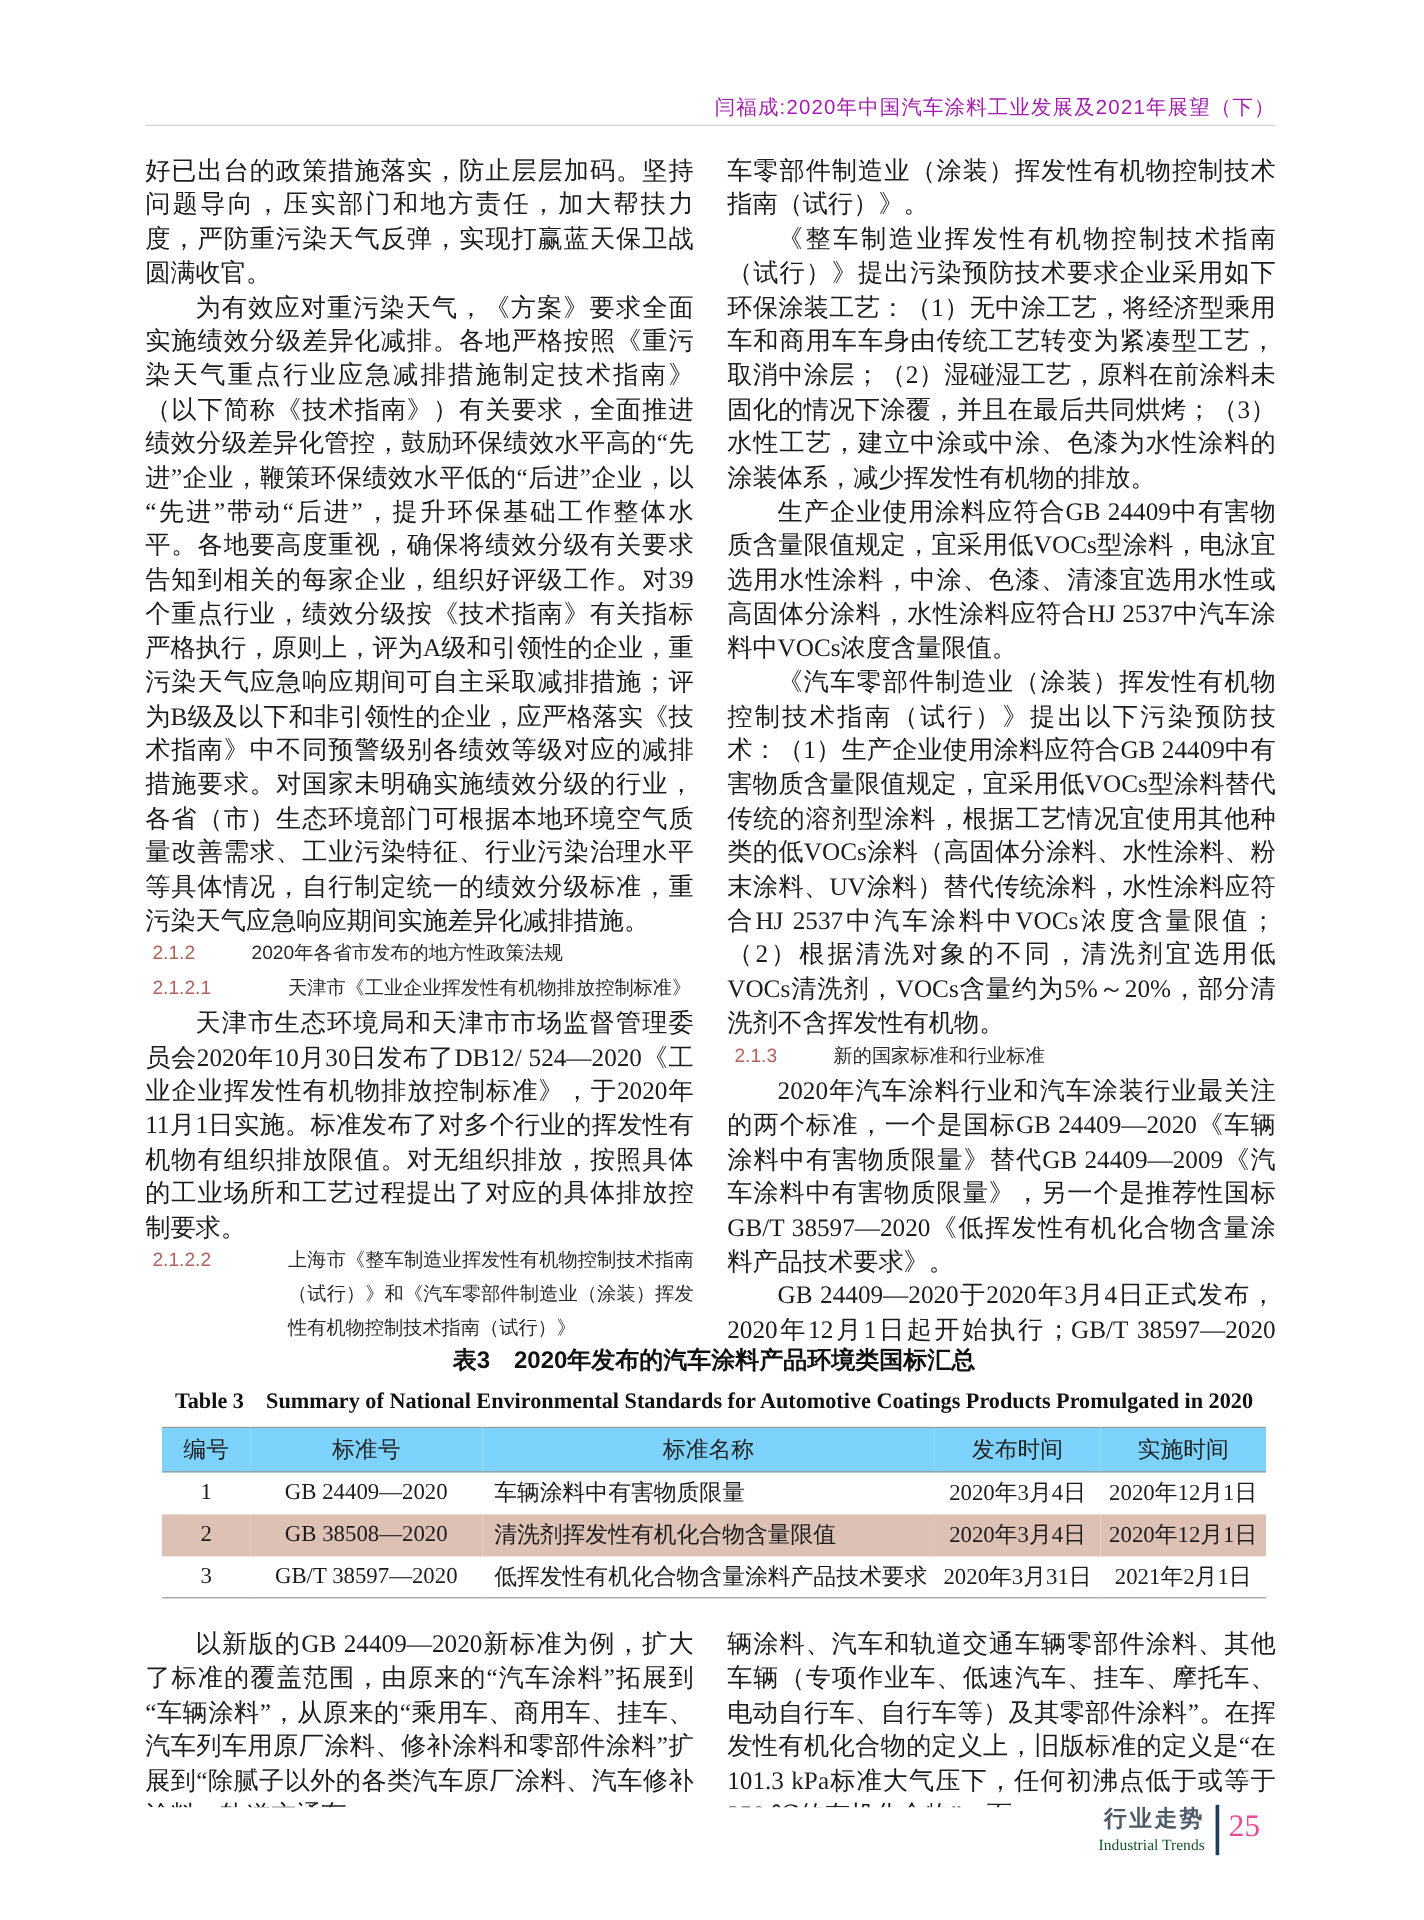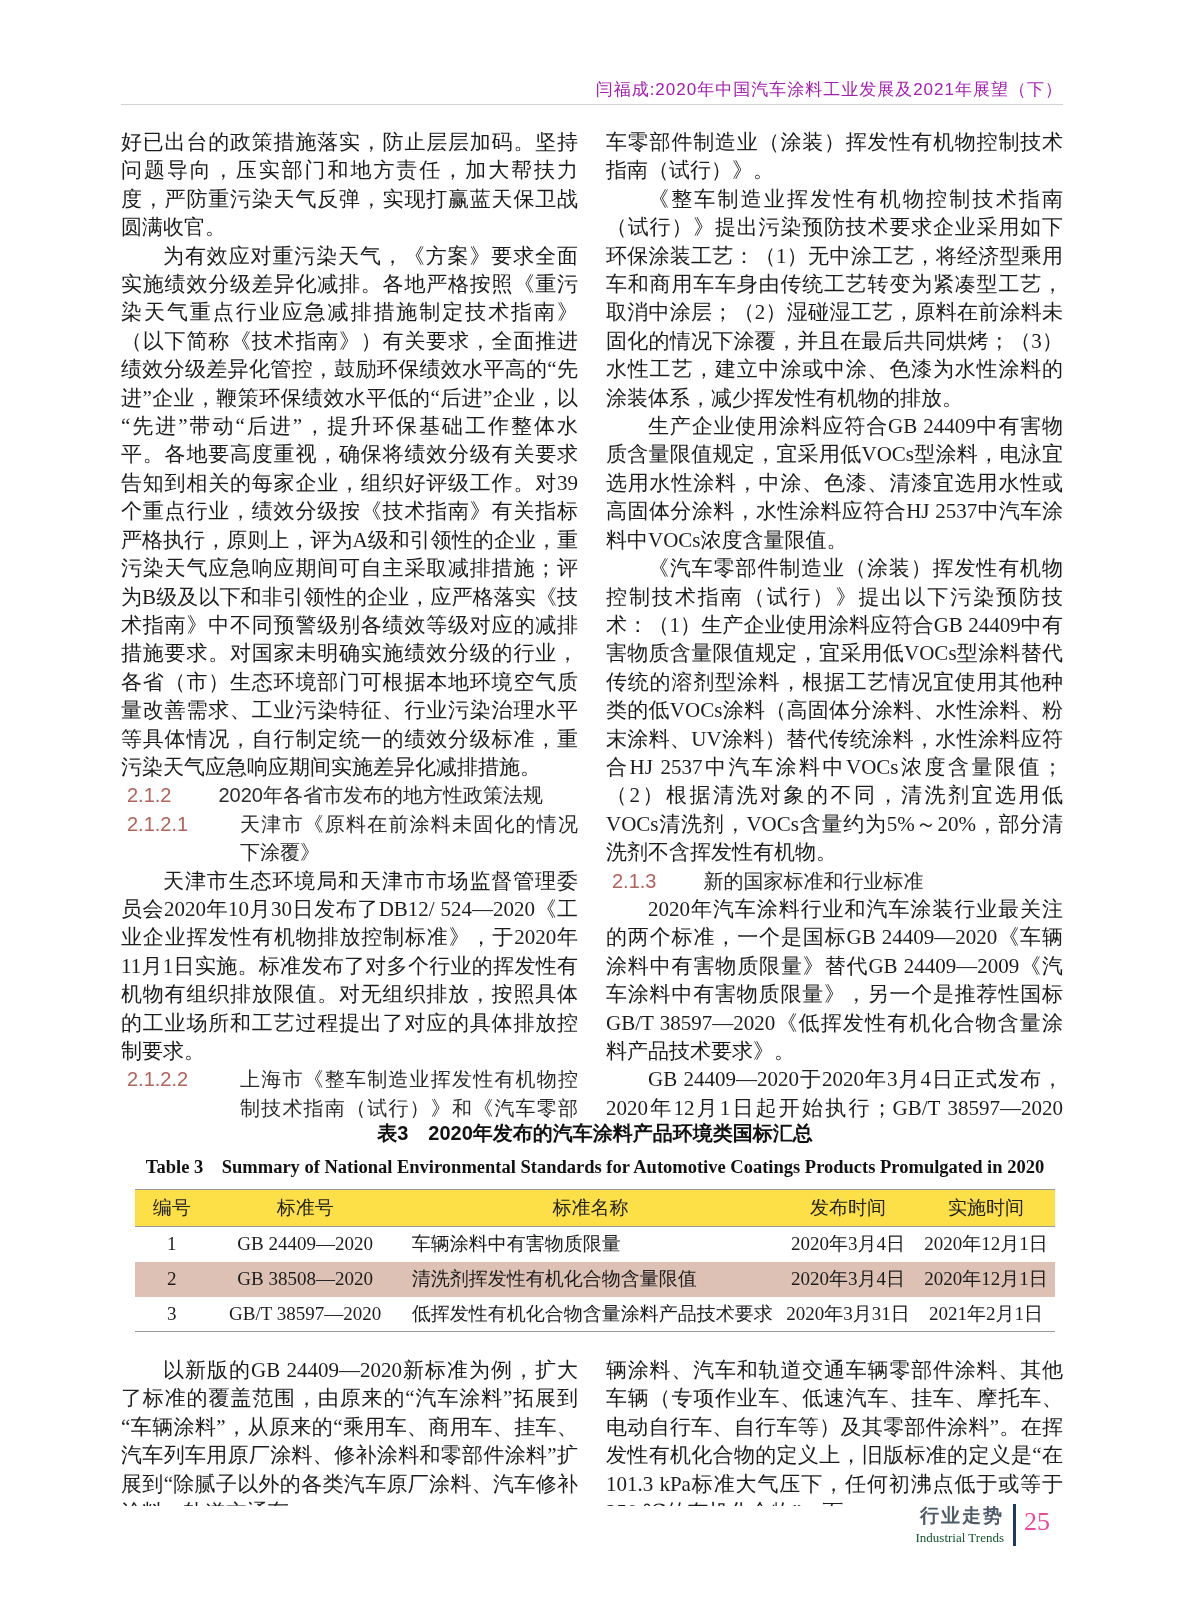--- a/index.html
+++ b/index.html
@@ -32,21 +32,21 @@
   .columns.bottom { top: 1356px; height: 150px; overflow: hidden; }
   .col { width: 457px; flex: 0 0 457px; }
   .col p {
     font-size: 21px; line-height: 28.4px;
     text-align: justify;
   }
   .col p.indent { text-indent: 2em; }
   .heading {
     display: flex; align-items: baseline;
     font-family: "Liberation Sans", "DejaVu Sans", sans-serif;
-    font-size: 20px; line-height: 28.4px;
+    font-size: 16px; line-height: 28.4px;
     padding-left: 6px;
   }
   .heading .sec-num { color: #b2635c; flex: 0 0 auto; margin-right: 24px; }
   .heading.hang .sec-num { flex: 0 0 66px; }
   .heading .sec-title { color: #2a2a2a; text-align: justify; flex: 1 1 auto; margin-left: 23px; }
   
   .table-block { position: absolute; top: 1120px; left: 135px; width: 920px; }
   .tbl-title-zh {
     text-align: center; font-family: "Liberation Sans", "DejaVu Sans", sans-serif;
     font-weight: bold; font-size: 20px; color: #111;
@@ -99,21 +99,21 @@
   <div class="columns top">
     <div class="col">
       <p>好已出台的政策措施落实，防止层层加码。坚持问题导向，压实部门和地方责任，加大帮扶力度，严防重污染天气反弹，实现打赢蓝天保卫战圆满收官。</p>
       <p class="indent">为有效应对重污染天气，《方案》要求全面实施绩效分级差异化减排。各地严格按照《重污染天气重点行业应急减排措施制定技术指南》（以下简称《技术指南》）有关要求，全面推进绩效分级差异化管控，鼓励环保绩效水平高的“先进”企业，鞭策环保绩效水平低的“后进”企业，以“先进”带动“后进”，提升环保基础工作整体水平。各地要高度重视，确保将绩效分级有关要求告知到相关的每家企业，组织好评级工作。对39个重点行业，绩效分级按《技术指南》有关指标严格执行，原则上，评为A级和引领性的企业，重污染天气应急响应期间可自主采取减排措施；评为B级及以下和非引领性的企业，应严格落实《技术指南》中不同预警级别各绩效等级对应的减排措施要求。对国家未明确实施绩效分级的行业，各省（市）生态环境部门可根据本地环境空气质量改善需求、工业污染特征、行业污染治理水平等具体情况，自行制定统一的绩效分级标准，重污染天气应急响应期间实施差异化减排措施。</p>
       <div class="heading">
         <span class="sec-num" style="color: rgb(178, 99, 92);">2.1.2</span>
         <span class="sec-title">2020年各省市发布的地方性政策法规</span>
       </div>
       <div class="heading hang">
         <span class="sec-num" style="color: rgb(178, 99, 92);">2.1.2.1</span>
-        <span class="sec-title">天津市《原料在前涂料未固化的情况下涂覆》</span>
+        <span class="sec-title">天津市《工业企业挥发性有机物排放控制标准》</span>
       </div>
       <p class="indent">天津市生态环境局和天津市市场监督管理委员会2020年10月30日发布了DB12/ 524—2020《工业企业挥发性有机物排放控制标准》，于2020年11月1日实施。标准发布了对多个行业的挥发性有机物有组织排放限值。对无组织排放，按照具体的工业场所和工艺过程提出了对应的具体排放控制要求。</p>
       <div class="heading hang">
         <span class="sec-num" style="color: rgb(178, 99, 92);">2.1.2.2</span>
         <span class="sec-title">上海市《整车制造业挥发性有机物控制技术指南（试行）》和《汽车零部件制造业（涂装）挥发性有机物控制技术指南（试行）》</span>
       </div>
 
     </div>
 
     <div class="col">
@@ -135,21 +135,21 @@
     <div class="tbl-title-en">Table 3　Summary of National Environmental Standards for Automotive Coatings Products Promulgated in 2020</div>
     <table class="std">
       <colgroup>
           <col style="width: 8%;">
           <col style="width: 21%;">
           <col style="width: 41%;">
           <col style="width: 15%;">
           <col style="width: 15%;">
         </colgroup>
       <thead>
-        <tr style="background: #fde047; border-radius: 17px;">
+        <tr style="background: #7dd3fc; border-radius: 17px;">
             <th>编号</th>
             <th>标准号</th>
             <th>标准名称</th>
             <th>发布时间</th>
             <th>实施时间</th>
           </tr>
       </thead>
       <tbody>
           <tr>
             <td>1</td>

